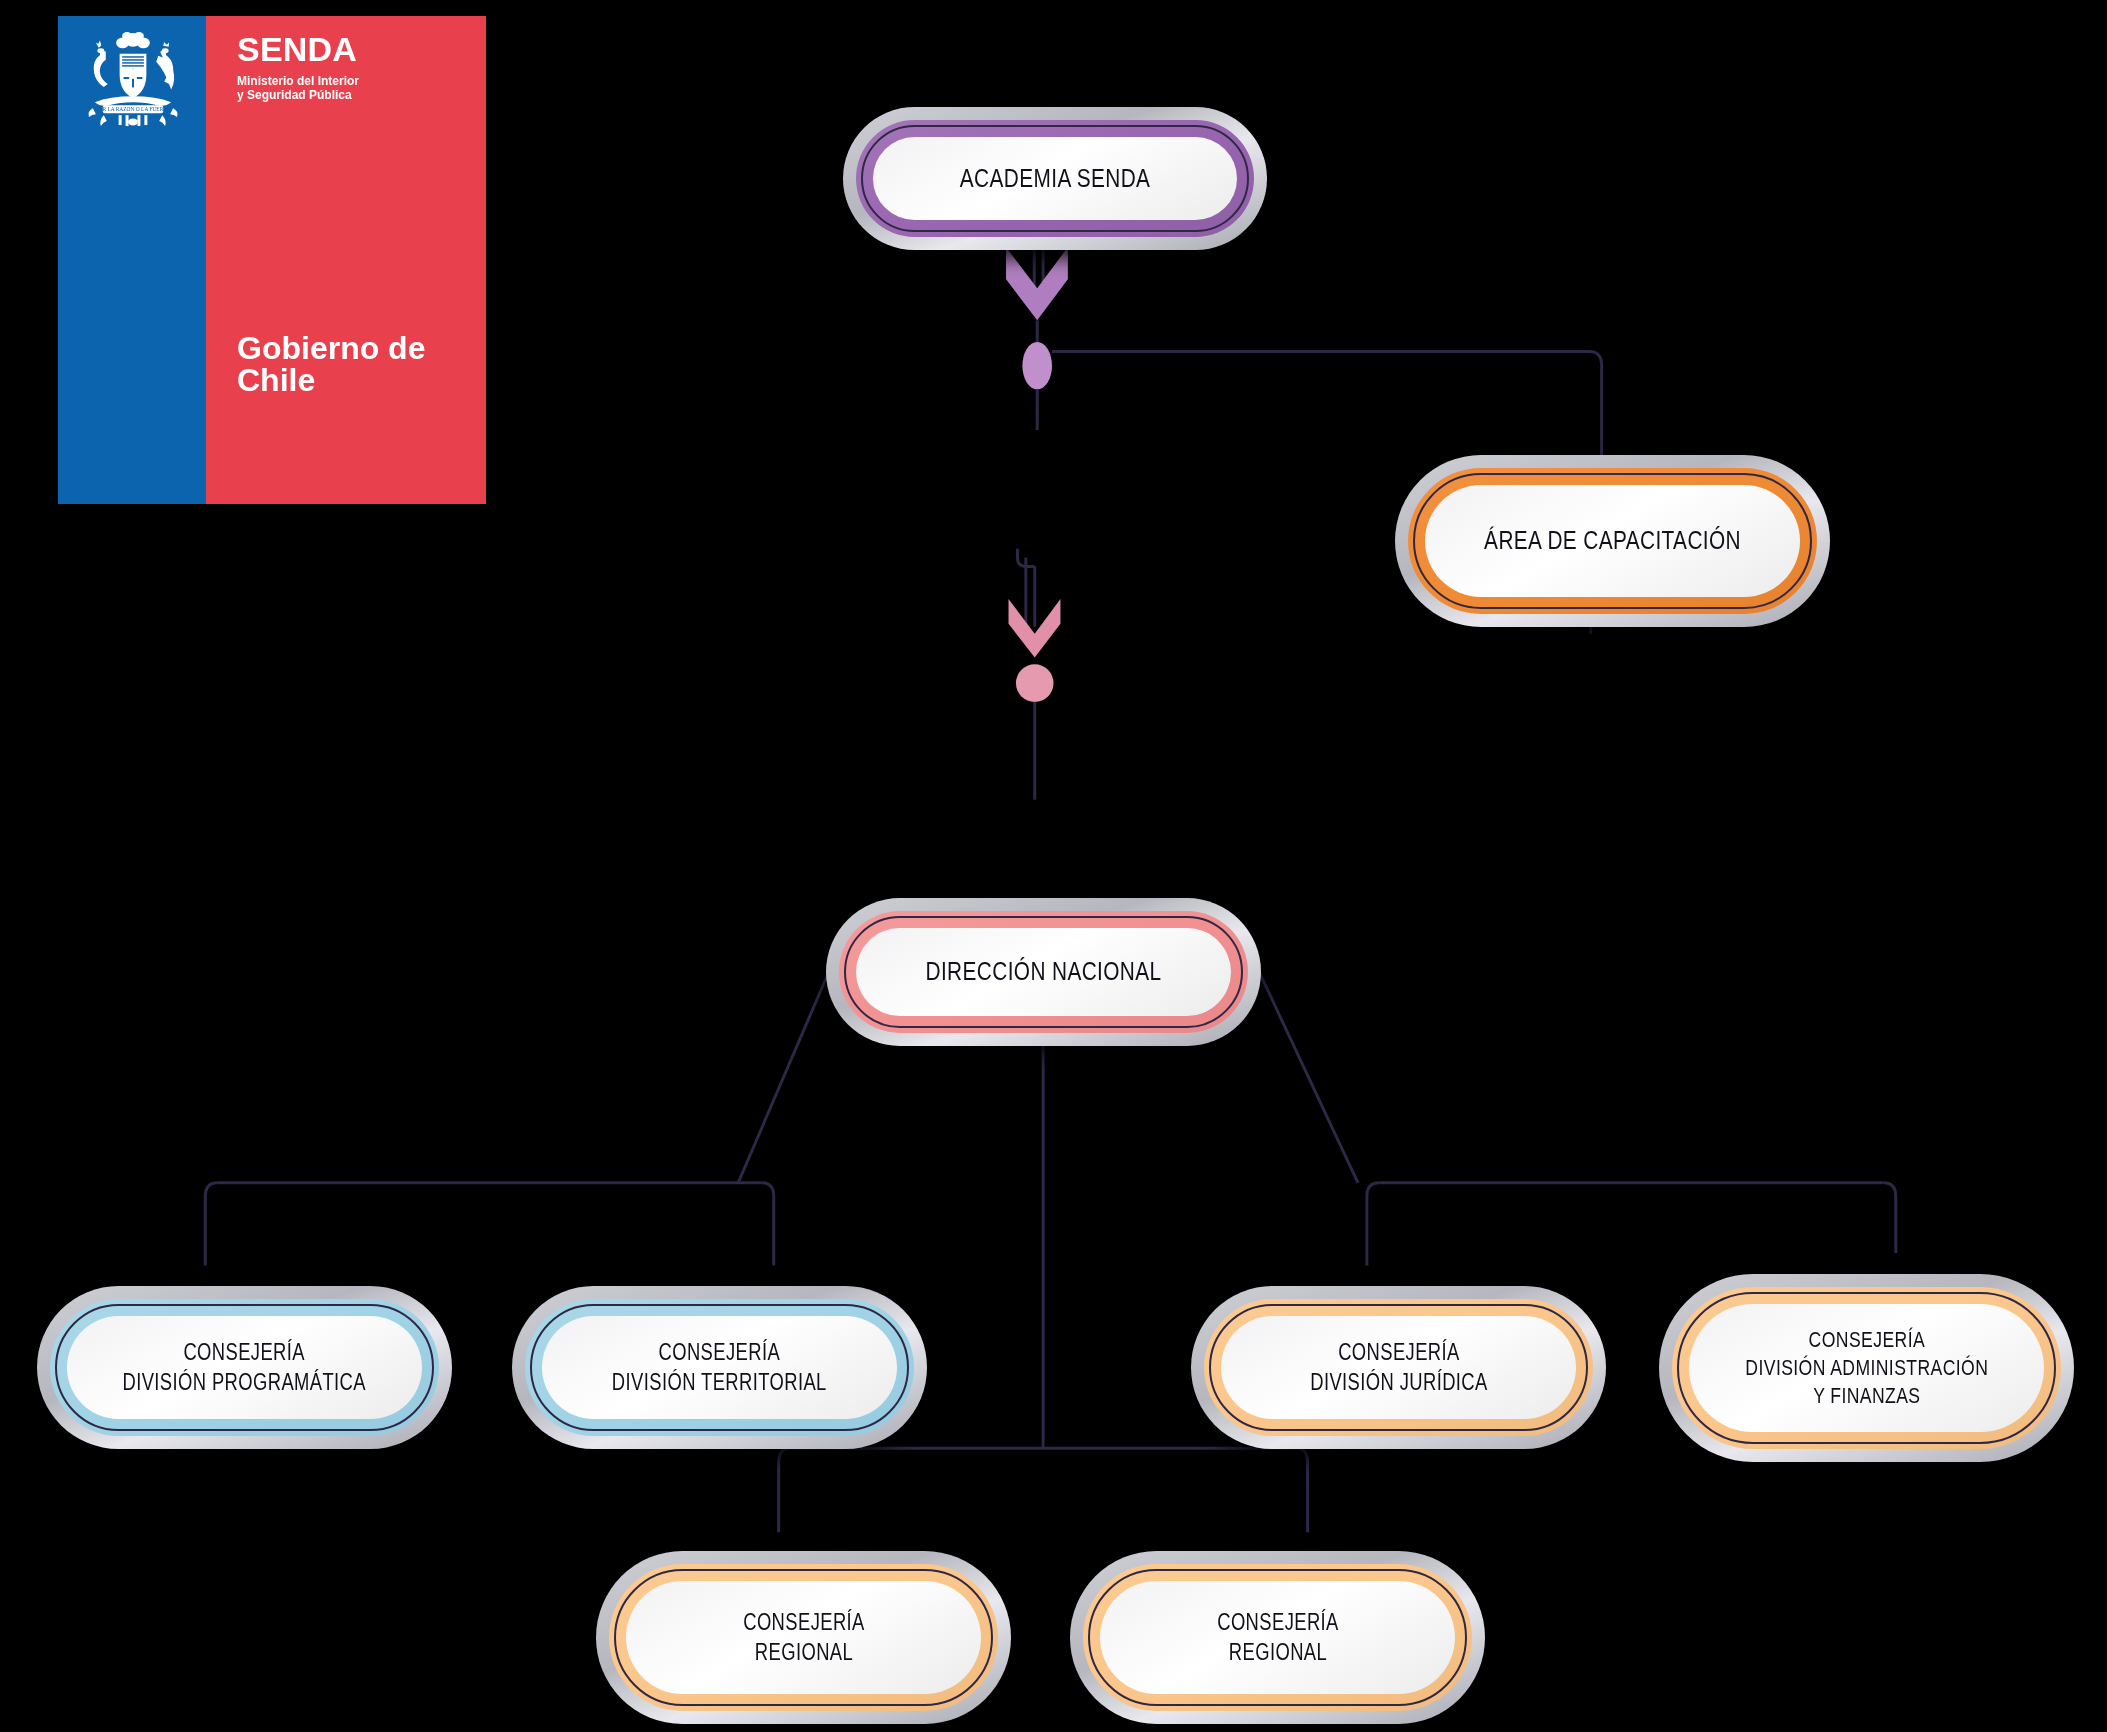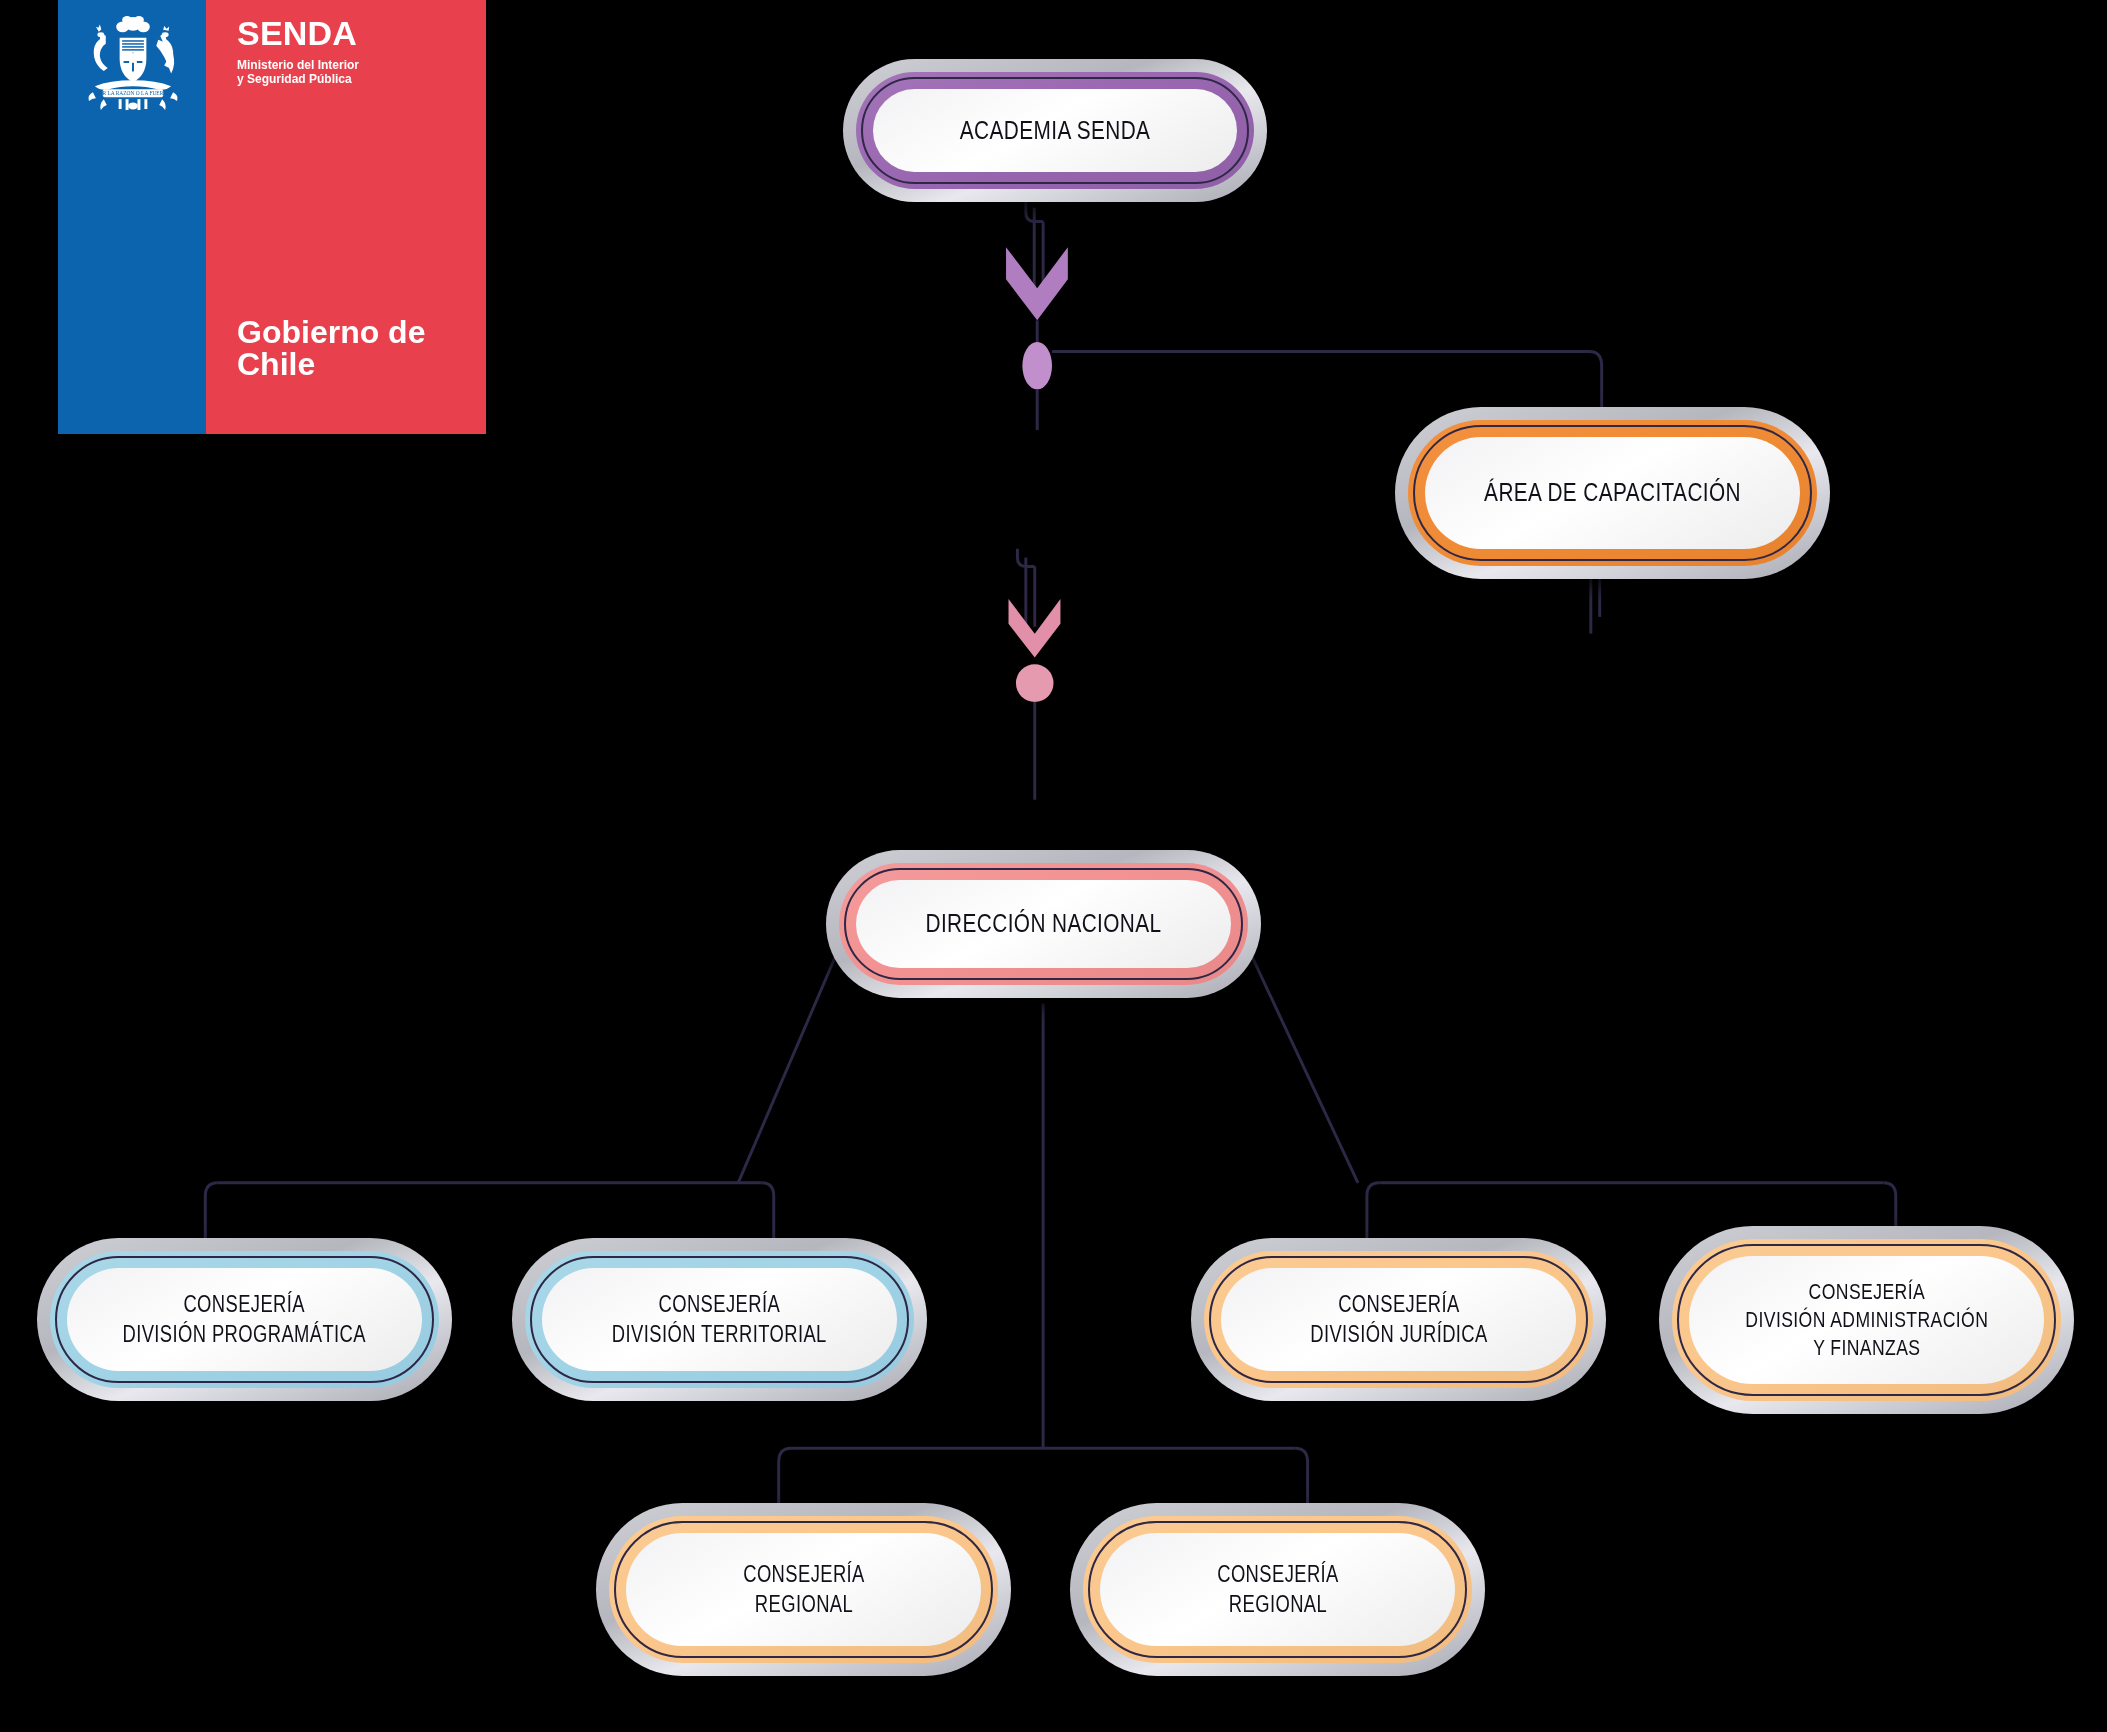--- a/index.html
+++ b/index.html
@@ -15,22 +15,22 @@
   #stage {
     position: absolute;
     left: 0; top: 0;
     width: 2108px; height: 1732px;
     background: #000000;
   }
 
   
   #logo {
     position: absolute;
-    left: 58px; top: 0;
-    width: 428px; height: 434px;
+    left: 58px; top: 16px;
+    width: 428px; height: 488px;
     display: flex;
   }
   #logo-blue {
     width: 148px; height: 100%;
     background: #0c63ae;
     position: relative;
   }
   #logo-red {
     flex: 1; height: 100%;
     background: #e8414d;
@@ -80,20 +80,21 @@
   .node {
     position: absolute;
     box-sizing: border-box;
     border-radius: 494px;
     display: flex;
     align-items: center;
     justify-content: center;
     padding: 13px;
     background: linear-gradient(160deg,#cfcfd6 0%,#b6b6be 38%,#e8e8ee 60%,#a9a9b3 100%);
     box-shadow: 0 8px 17px rgba(0,0,0,0.85);
+    margin-top: 48px;
   }
   .ring {
     width: 100%; height: 100%;
     border-radius: 494px;
     box-sizing: border-box;
     padding: 5px;
     display: flex;
     align-items: center;
     justify-content: center;
   }

